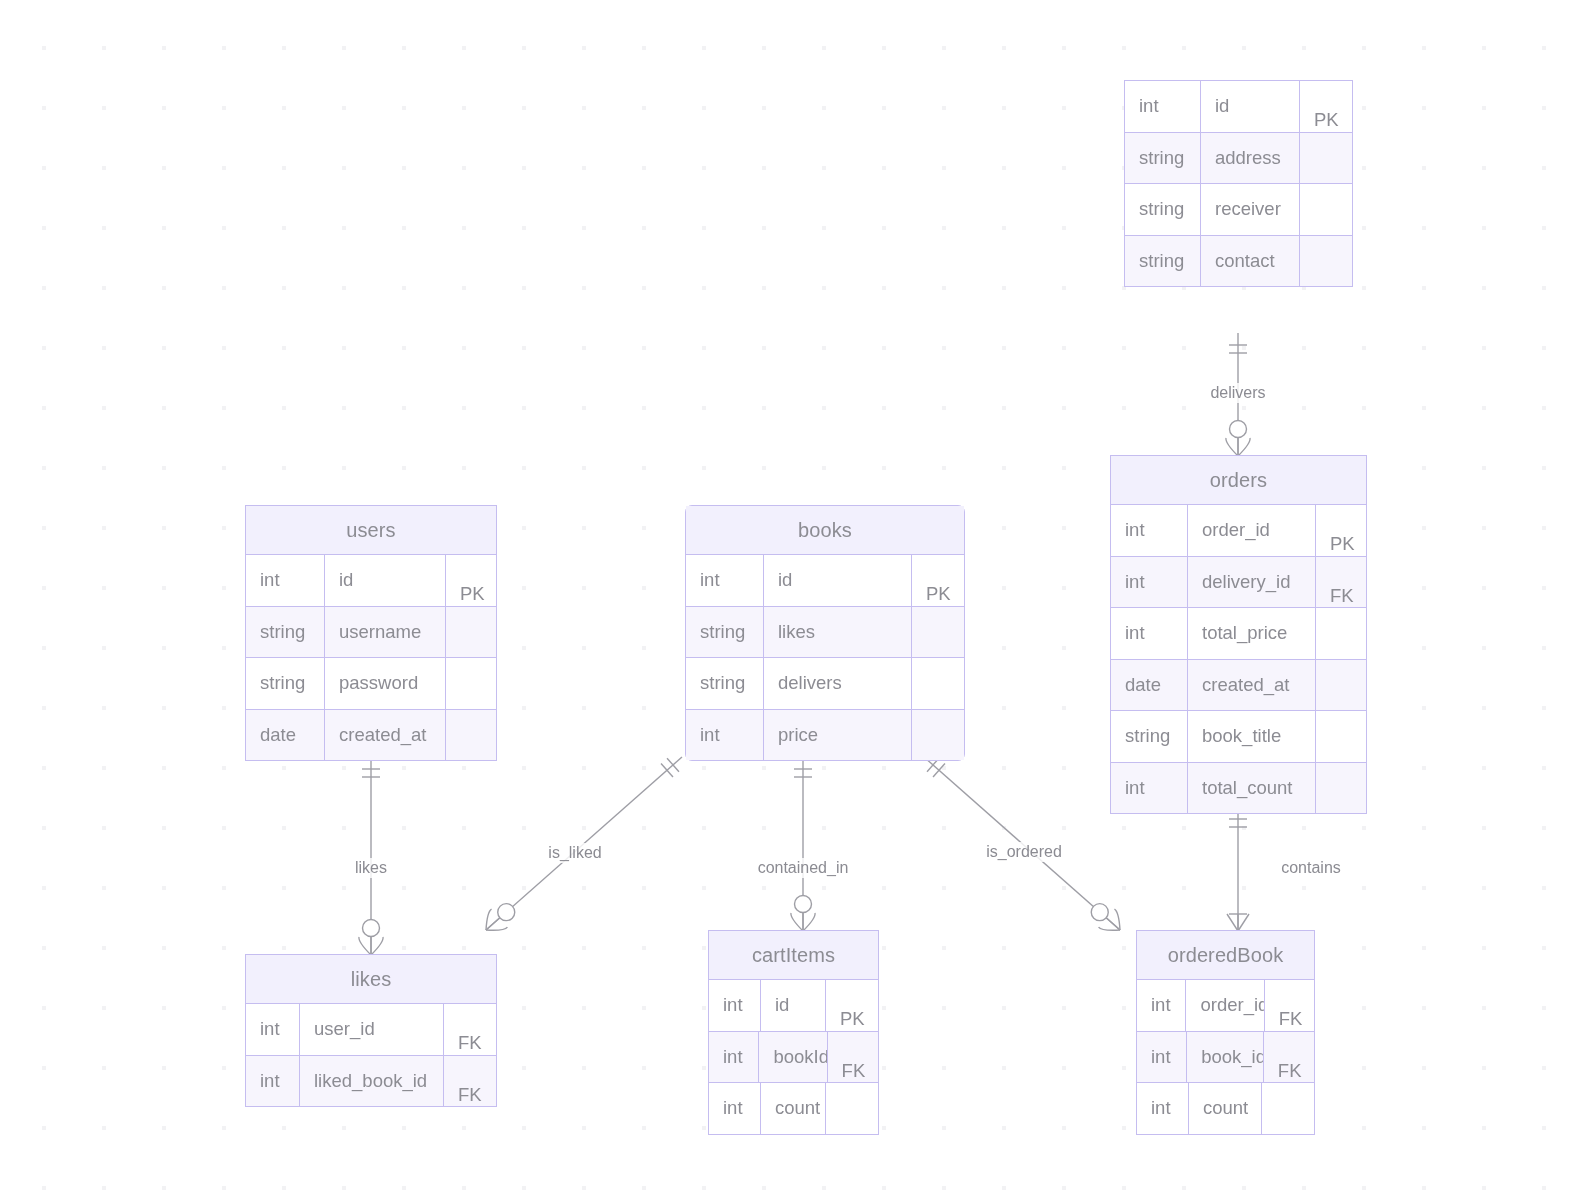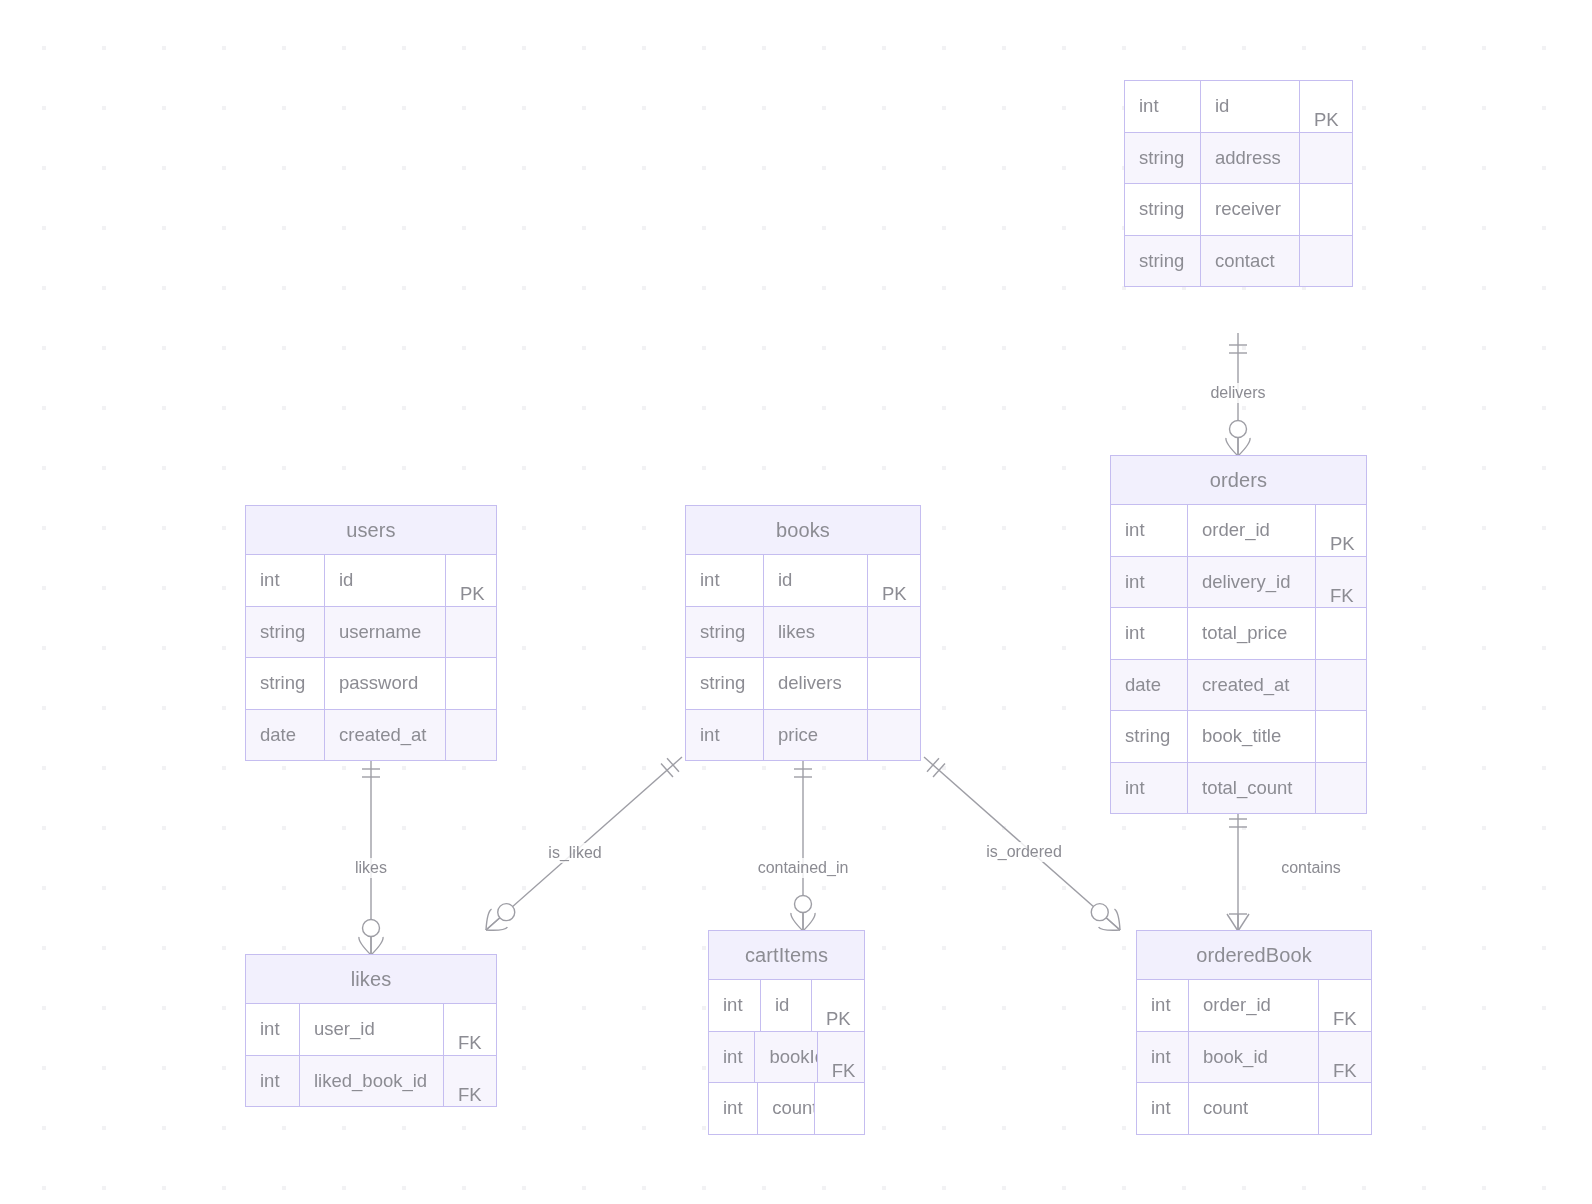--- a/index.html
+++ b/index.html
@@ -246,21 +246,21 @@
           <div class="cell c-type" style="width: 79px;">string</div>
           <div class="cell c-name">password</div>
           <div class="cell c-key" style="width: 50px;"></div>
         </div>
         <div class="attr-row even">
           <div class="cell c-type" style="width: 79px;">date</div>
           <div class="cell c-name">created_at</div>
           <div class="cell c-key" style="width: 50px;"></div>
         </div>
       </div>
-      <div class="entity" style="left: 685px; top: 505px; width: 236px;">
+      <div class="entity" style="left: 685px; top: 505px; width: 280px; border-radius: 7px;">
         <div class="entity-title">books</div>
         <div class="attr-row odd">
           <div class="cell c-type" style="width: 78px;">int</div>
           <div class="cell c-name">id</div>
           <div class="cell c-key" style="width: 52px;">PK</div>
         </div>
         <div class="attr-row even">
           <div class="cell c-type" style="width: 78px;">string</div>
           <div class="cell c-name">likes</div>
           <div class="cell c-key" style="width: 52px;"></div>
@@ -282,39 +282,39 @@
           <div class="cell c-type" style="width: 54px;">int</div>
           <div class="cell c-name">user_id</div>
           <div class="cell c-key" style="width: 52px;">FK</div>
         </div>
         <div class="attr-row even">
           <div class="cell c-type" style="width: 54px;">int</div>
           <div class="cell c-name">liked_book_id</div>
           <div class="cell c-key" style="width: 52px;">FK</div>
         </div>
       </div>
-      <div class="entity" style="left: 708px; top: 930px; width: 157px;">
+      <div class="entity" style="left: 708px; top: 930px; width: 171px;">
         <div class="entity-title">cartItems</div>
         <div class="attr-row odd">
           <div class="cell c-type" style="width: 52px;">int</div>
           <div class="cell c-name">id</div>
           <div class="cell c-key" style="width: 52px;">PK</div>
         </div>
         <div class="attr-row even">
           <div class="cell c-type" style="width: 52px;">int</div>
           <div class="cell c-name">bookId</div>
           <div class="cell c-key" style="width: 52px;">FK</div>
         </div>
         <div class="attr-row odd">
           <div class="cell c-type" style="width: 52px;">int</div>
           <div class="cell c-name">count</div>
           <div class="cell c-key" style="width: 52px;"></div>
         </div>
       </div>
-      <div class="entity" style="left: 1136px; top: 930px; width: 236px;">
+      <div class="entity" style="left: 1136px; top: 930px; width: 179px;">
         <div class="entity-title">orderedBook</div>
         <div class="attr-row odd">
           <div class="cell c-type" style="width: 52px;">int</div>
           <div class="cell c-name">order_id</div>
           <div class="cell c-key" style="width: 52px;">FK</div>
         </div>
         <div class="attr-row even">
           <div class="cell c-type" style="width: 52px;">int</div>
           <div class="cell c-name">book_id</div>
           <div class="cell c-key" style="width: 52px;">FK</div>

